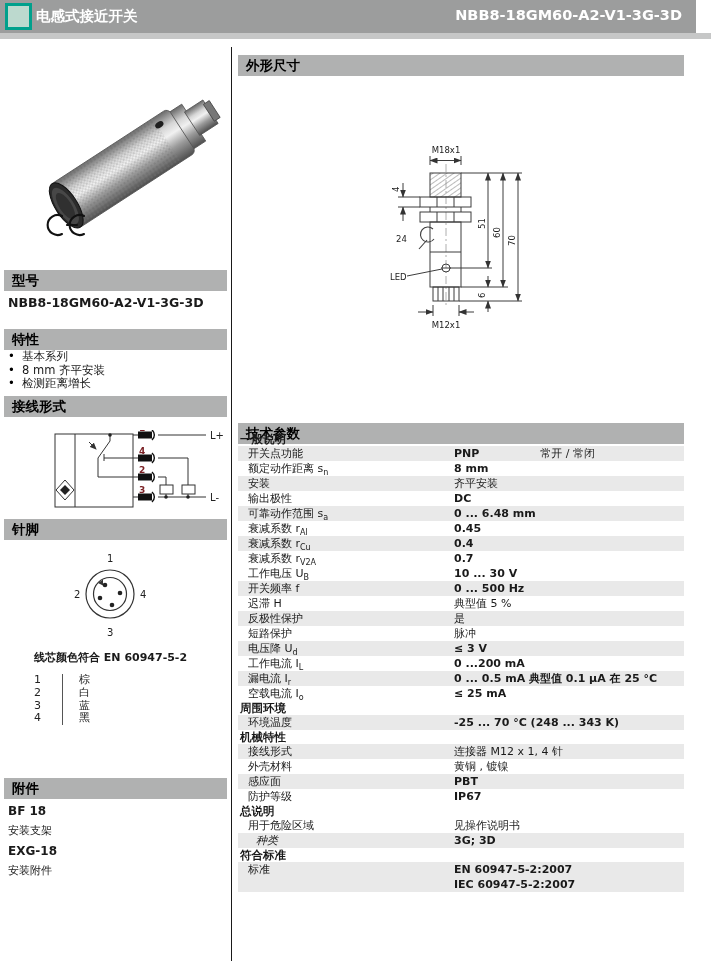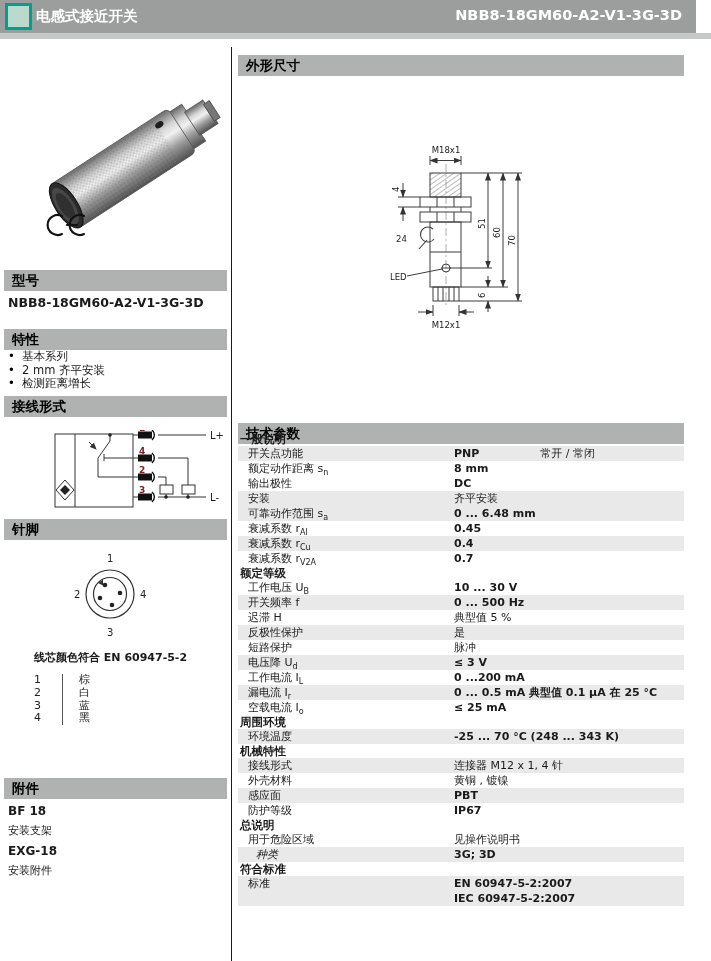--- a/index.html
+++ b/index.html
@@ -99,21 +99,21 @@
   <div class="model-text">NBB8-18GM60-A2-V1-3G-3D</div>
 
   <div class="secbar left" style="top:329px">特性</div>
   <div class="features">
       <div class="feat">
         <span class="bullet">•</span>
         <span>基本系列</span>
       </div>
       <div class="feat">
         <span class="bullet">•</span>
-        <span>2 mm 齐平安装</span>
+        <span>8 mm 齐平安装</span>
       </div>
       <div class="feat">
         <span class="bullet">•</span>
         <span>检测距离增长</span>
       </div>
     </div>
 
   <div class="secbar left" style="top:396px">接线形式</div>
   <svg style="left:40px;top:430px" width="190" height="82" viewBox="0 0 190 82">
     <defs>
@@ -306,45 +306,44 @@
       <div class="tsec-h">一般说明</div>
       <div class="trow shade">
         <span class="tlabel">开关点功能</span>
         <span class="tval b">PNP</span>
         <span class="tval2">常开 / 常闭</span>
       </div>
       <div class="trow">
         <span class="tlabel">额定动作距离 s<sub>n</sub></span>
         <span class="tval b">8 mm</span>
       </div>
+      <div class="trow shade">
+        <span class="tlabel">安装</span>
+        <span class="tval">齐平安装</span>
+      </div>
       <div class="trow">
         <span class="tlabel">输出极性</span>
         <span class="tval b">DC</span>
       </div>
       <div class="trow shade">
-        <span class="tlabel">安装</span>
-        <span class="tval">齐平安装</span>
-      </div>
-      <div class="trow shade">
         <span class="tlabel">可靠动作范围 s<sub>a</sub></span>
         <span class="tval b">0 ... 6.48 mm</span>
       </div>
       <div class="trow">
         <span class="tlabel">衰减系数 r<sub>Al</sub></span>
         <span class="tval b">0.45</span>
       </div>
       <div class="trow shade">
         <span class="tlabel">衰减系数 r<sub>Cu</sub></span>
         <span class="tval b">0.4</span>
       </div>
       <div class="trow">
         <span class="tlabel">衰减系数 r<sub>V2A</sub></span>
         <span class="tval b">0.7</span>
       </div>
-      <div class="tsec-h">额定等级</div>
       <div class="trow">
         <span class="tlabel">工作电压 U<sub>B</sub></span>
         <span class="tval b">10 ... 30 V</span>
       </div>
       <div class="trow shade">
         <span class="tlabel">开关频率 f</span>
         <span class="tval b">0 ... 500 Hz</span>
       </div>
       <div class="trow">
         <span class="tlabel">迟滞 H</span>

